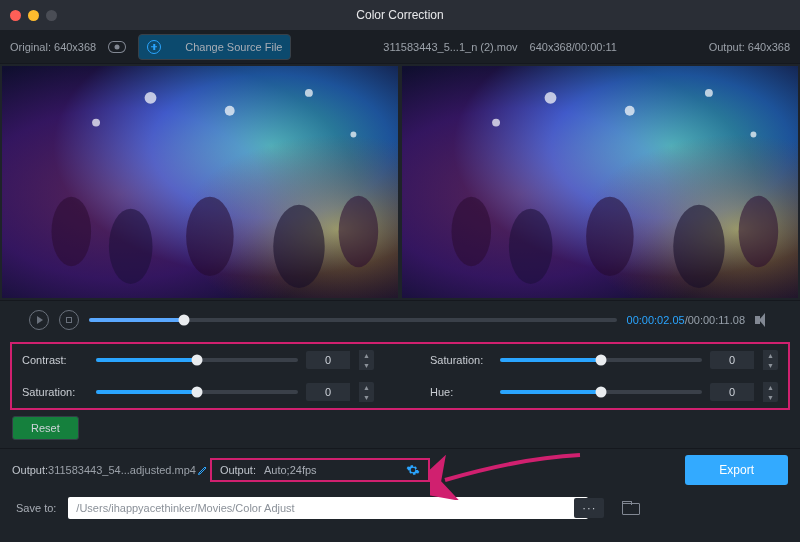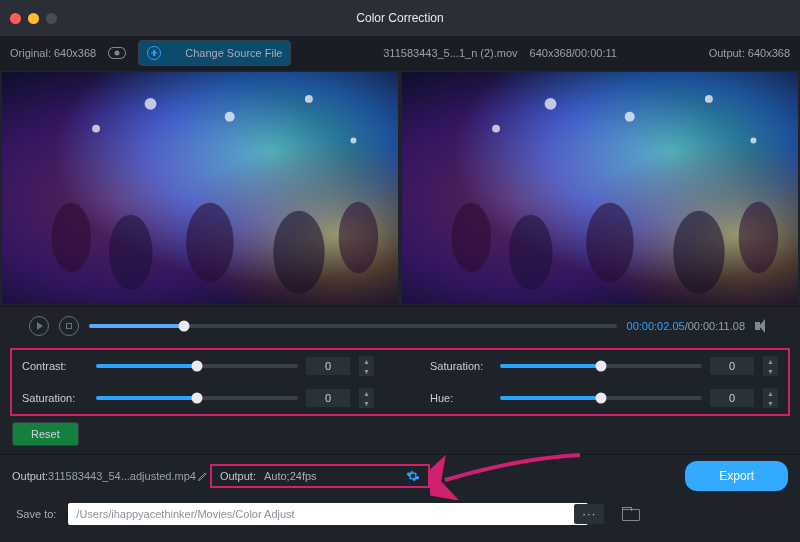--- a/index.html
+++ b/index.html
@@ -1,24 +1,24 @@
 <!DOCTYPE html>
 <html><head>
 <meta charset="utf-8">
 <style>
 * { margin: 0; padding: 0; box-sizing: border-box; font-family: -apple-system, "Helvetica Neue", Arial, sans-serif; }
 body { background: #1e2329; width: 800px; height: 542px; overflow: hidden; color: #a8adb5; font-size: 11px; }
-.titlebar { height: 36px; background: #2a2e36; display: flex; align-items: center; position: relative; }
+.titlebar { height: 30px; background: #2a2e36; display: flex; align-items: center; position: relative; }
 .traffic { display: flex; gap: 7px; margin-left: 10px; }
 .traffic span { width: 11px; height: 11px; border-radius: 50%; display: block; }
 .tl-close { background: #ff5f57; }
 .tl-min  { background: #febc2e; }
 .tl-max  { background: #4a4d55; }
 .title   { position: absolute; left: 0; right: 0; text-align: center; color: #e8e9eb; font-size: 12px; }
-.header { height: 34px; background: #1a1e24; display: flex; align-items: center; padding: 0 10px; gap: 12px; border-bottom: 1px solid #15181e; justify-content: flex-end; }
+.header { height: 34px; background: #1a1e24; display: flex; align-items: center; padding: 0 10px; gap: 12px; border-bottom: 1px solid #15181e; }
 .original-label { color: #9aa0a8; }
 .eye { width: 18px; height: 12px; border: 1.5px solid #828893; border-radius: 60%/100%; position: relative; }
 .eye::after { content:""; position:absolute; left:50%; top:50%; width:5px; height:5px; border-radius:50%; background:#828893; transform:translate(-50%,-50%); }
 .change-btn { display:flex; align-items:center; gap:24px; background:#0c4a6e; padding:5px 8px; border-radius:4px; cursor:pointer; border:1px solid #384048; }
 .plus-circ { width:14px; height:14px; border:1.5px solid #2aa5ff; border-radius:50%; position:relative; }
 .plus-circ::before,.plus-circ::after{content:"";position:absolute;background:#2aa5ff;}
 .plus-circ::before{left:3px;right:3px;top:50%;height:1.5px;transform:translateY(-50%);}
 .plus-circ::after{top:3px;bottom:3px;left:50%;width:1.5px;transform:translateX(-50%);}
 .file-info{color:#9aa0a8;}
 .spacer{flex:1;}
@@ -52,21 +52,21 @@
 .reset{background:#15803d;color:#cfd4da;padding:5px 18px;border-radius:3px;display:inline-block;cursor:pointer;border:1px solid #353c46;}
 .outrow{display:flex;align-items:center;padding:6px 12px;border-top:1px solid #15181e;}
 .outrow .lbl{color:#c0c5cc;}
 .fname{background:transparent;color:#9aa0a8;}
 .pencil{color:#2aa5ff;width:14px;height:14px;display:inline-flex;align-items:center;justify-content:center;cursor:pointer;}
 .pencil svg{stroke:#2aa5ff;}
 .format-box{border:2px solid #d0206f;display:flex;align-items:center;padding:3px 8px;gap:8px;min-width:220px;}
 .format-box .lbl{color:#c0c5cc;}
 .gear{width:14px;height:14px;cursor:pointer;margin-left:auto;}
 .gear svg{fill:#2aa5ff;}
-.export{margin-left:auto;background:#33aaff;color:#fff;padding:8px 34px;border-radius:12px;cursor:pointer;font-size:12px;}
+.export{margin-left:auto;background:#33aaff;color:#fff;padding:8px 34px;border-radius:3px;cursor:pointer;font-size:12px;}
 .saverow{display:flex;align-items:center;padding:6px 12px 10px 16px;gap:12px;}
 .pathbox{flex:1;max-width:520px;background:#ffffff;padding:5px 8px;border-radius:2px;color:#8b9199;display:flex;align-items:center;}
 .dots{background:#2b3139;padding:4px 8px;border-radius:2px;color:#cfd4da;cursor:pointer;margin-left:-26px;letter-spacing:1px;}
 .folder{width:18px;height:14px;position:relative;margin-left:6px;cursor:pointer;}
 .folder::before{content:"";position:absolute;inset:2px 0 0 0;border:1.5px solid #828893;border-radius:1px;}
 .folder::after{content:"";position:absolute;left:0;top:0;width:8px;height:3px;border:1.5px solid #828893;border-bottom:none;border-radius:1px 1px 0 0;}
 .arrow-annot{position:absolute;left:430px;top:450px;pointer-events:none;}
 </style>
 </head>
 <body>

